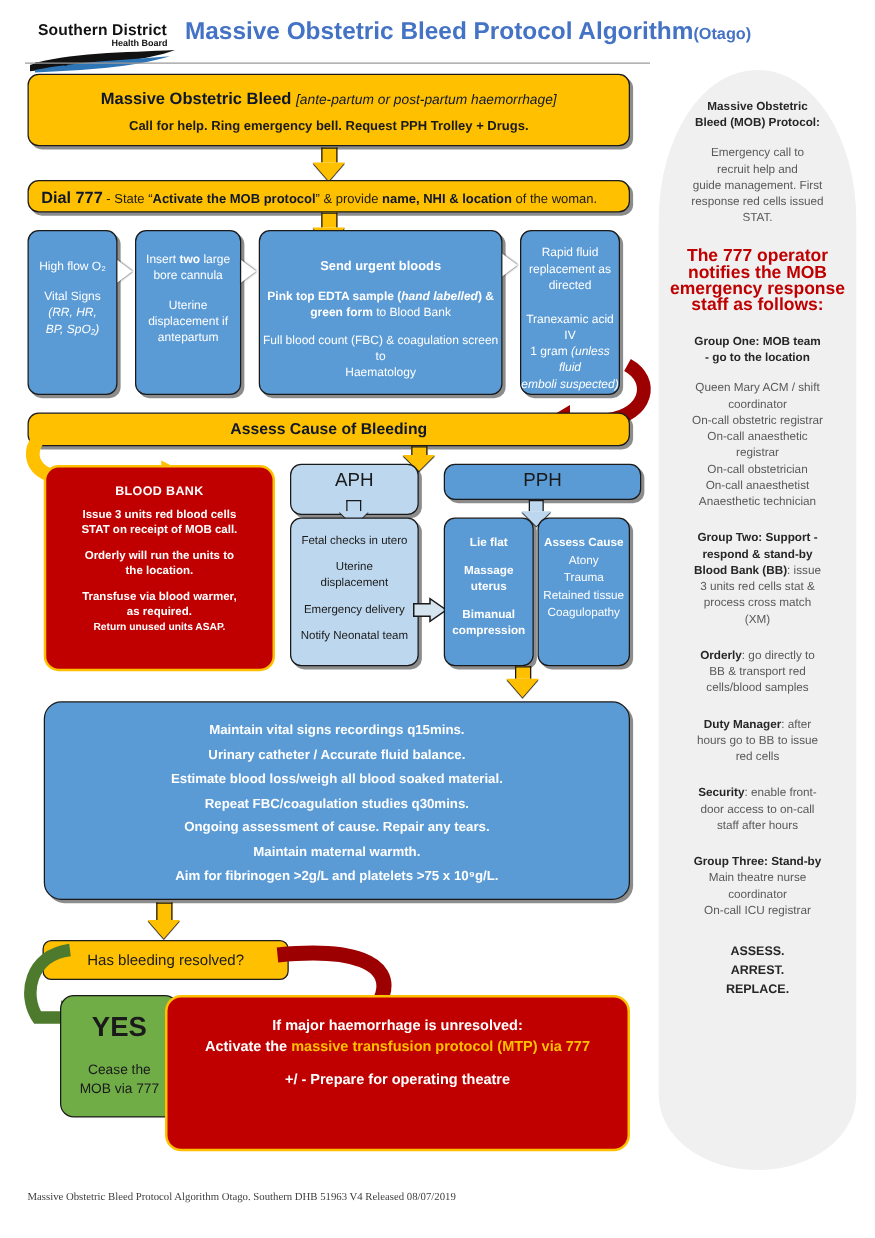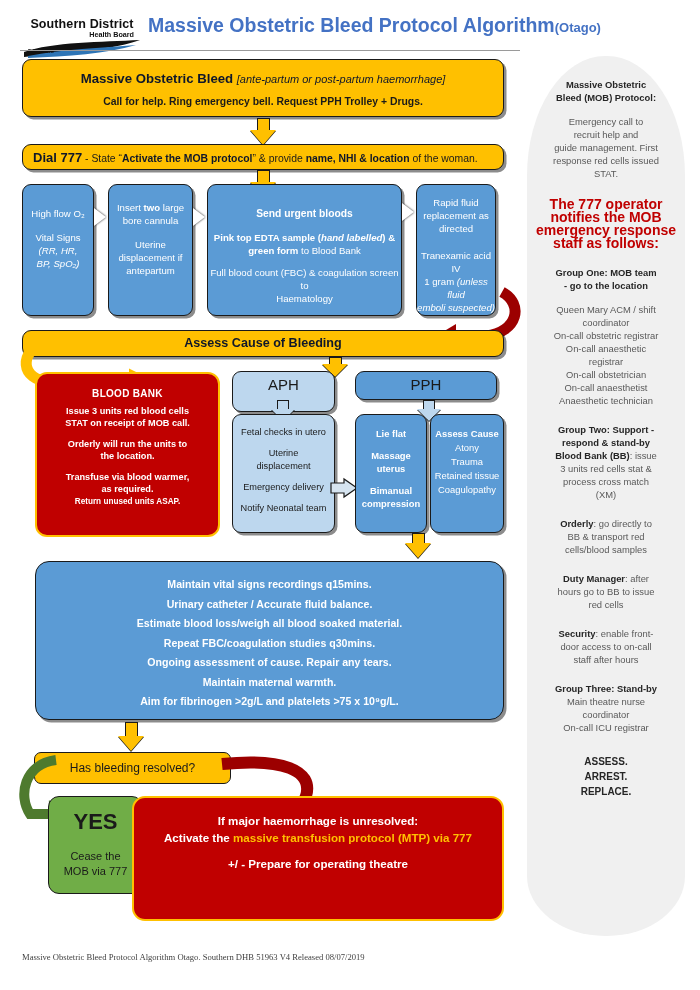--- a/index.html
+++ b/index.html
@@ -321,21 +321,21 @@
       <div>Emergency delivery</div>
       <div style="height:8px;"></div>
       <div>Notify Neonatal team</div>
     </div>
   </div>
 
   <svg style="position:absolute; left:330px; top:478px;" width="30" height="22">
     <path d="M1,5 L14,5 L14,1 L27,10 L14,19 L14,15 L1,15 Z" fill="#D6E4F0" stroke="#1a1a1a" stroke-width="1.2"></path>
   </svg>
 
-  <div class="box blue shadowed" style="left:355px; top:371px; width:142px; height:29px;">
+  <div class="box blue shadowed" style="left:355px; top:371px; width:158px; height:29px;">
     <div class="c t-black" style="margin-top:4px; font-size:15px;">PPH</div>
   </div>
   <div class="arrow-down-o" style="left:417px; top:400px;">
     <div class="stem2"></div>
       <div class="head2"></div>
   </div>
 
   <div class="box blue shadowed" style="left:355px; top:414px; width:72px; height:119px;">
     <div class="c t-white b" style="margin-top:12px; font-size:9.4px; line-height:13px;">
       <div>Lie flat</div>

